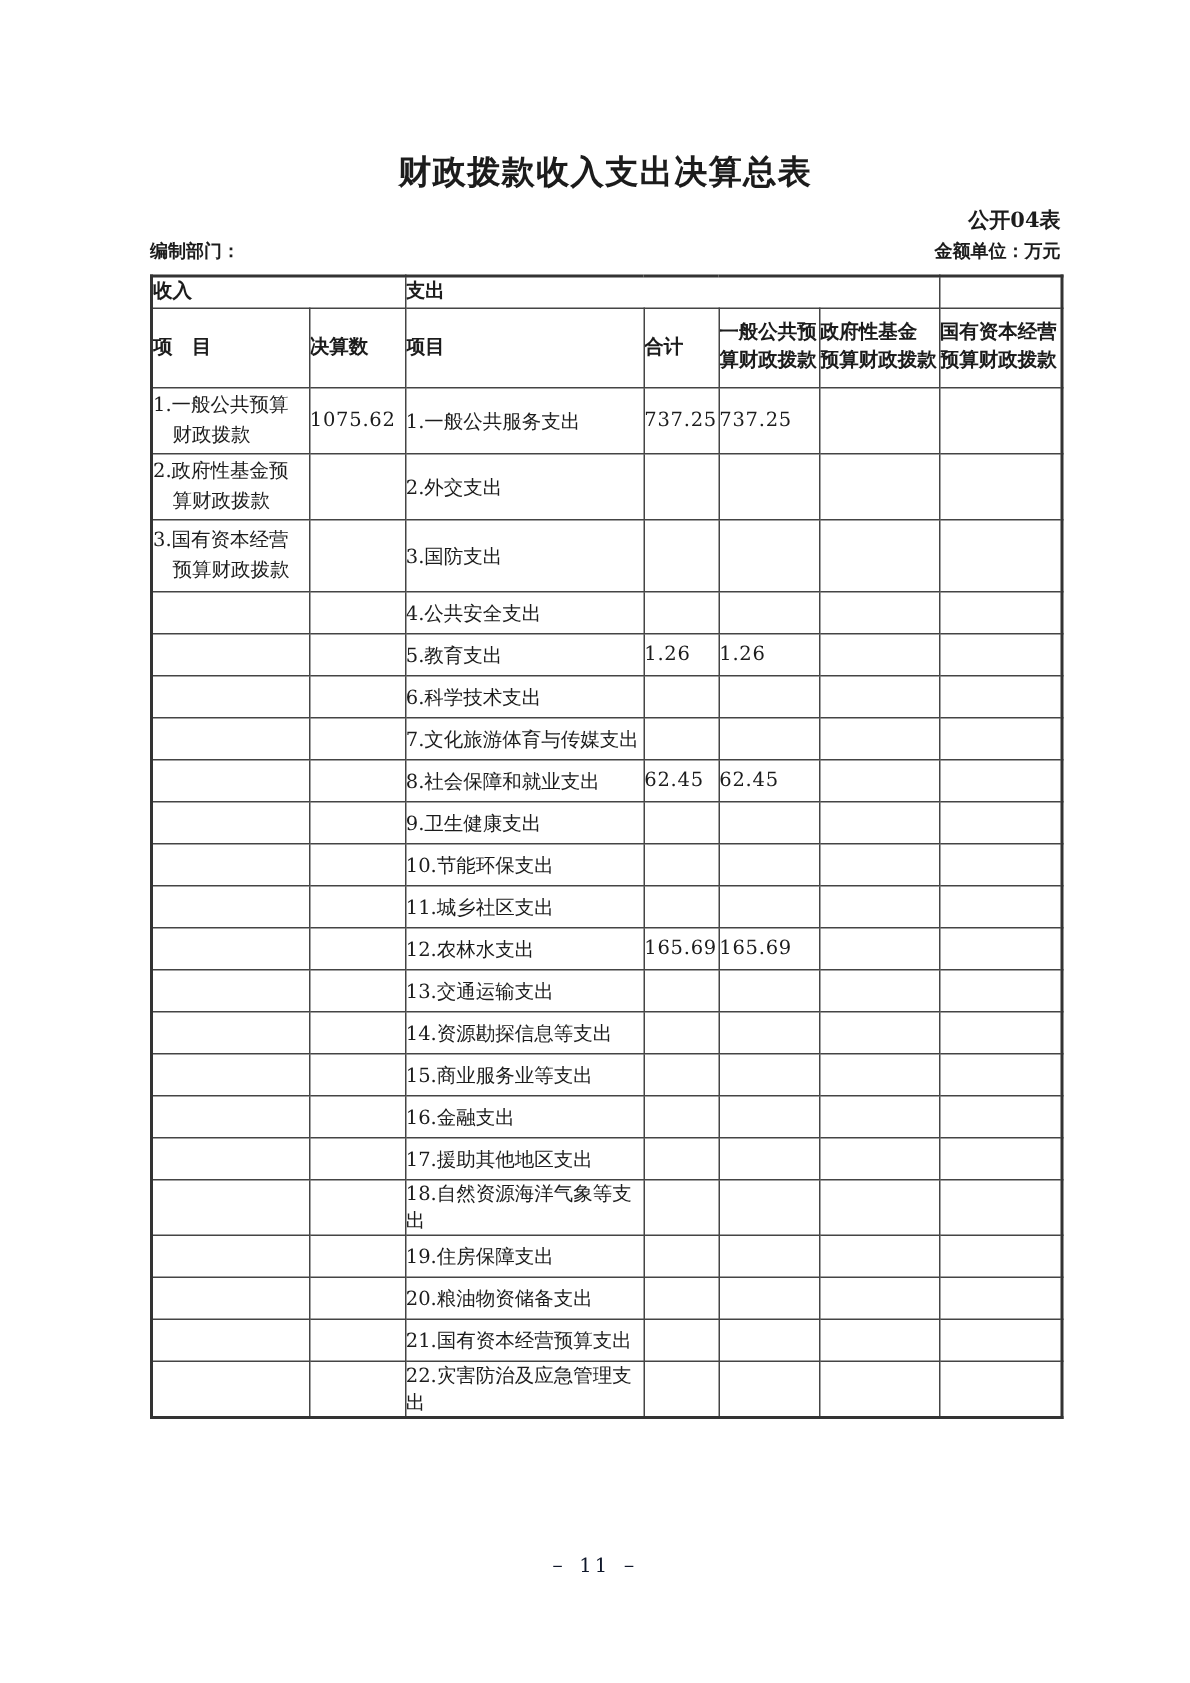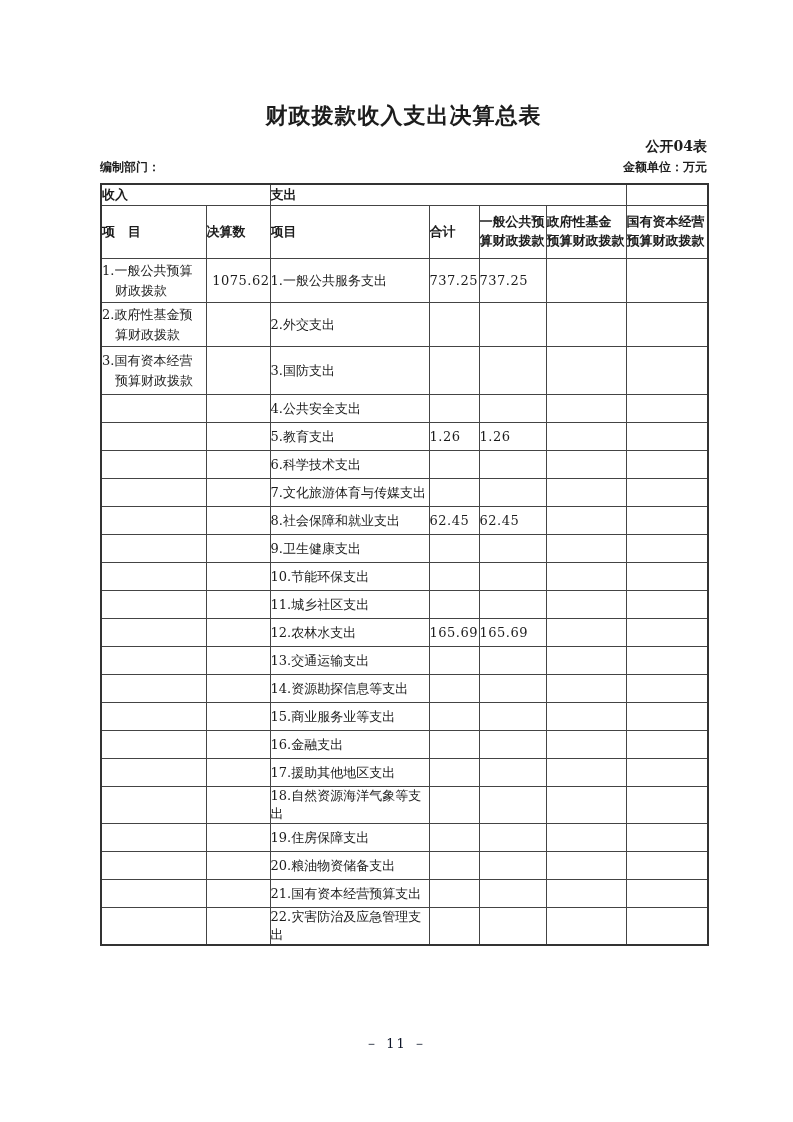--- a/index.html
+++ b/index.html
@@ -43,21 +43,21 @@
   }
   table.budget thead th { font-weight: bold; text-align: left; line-height: 1.45; }
   tr.hr1 th { height: 20px; }
   tr.hr2 th { height: 52px; }
   tr.h43 td { height: 43px; }
   tr.h47 td { height: 47px; }
   tr.h27 td { height: 27px; }
 
   td.c-income-item { text-align: left; padding-left: 3px; line-height: 1.5; }
   td.c-income-item .l2 { padding-left: 13px; }
-  td.c-income-amt  { text-align: right; padding-right: 2px; letter-spacing: 0.5px; }
+  td.c-income-amt  { padding-right: 2px; letter-spacing: 0.5px; }
   td.c-exp-item    { text-align: left; padding-left: 3px; }
   td.c-num         { text-align: left; padding-left: 2px; letter-spacing: 0.5px; }
 
   .page-number {
     position: absolute; top: 1035px; left: 0; width: 793px;
     text-align: center; font-size: 13px; color: #0f172a;
     letter-spacing: 2px;
   }
 </style>
 </head>

